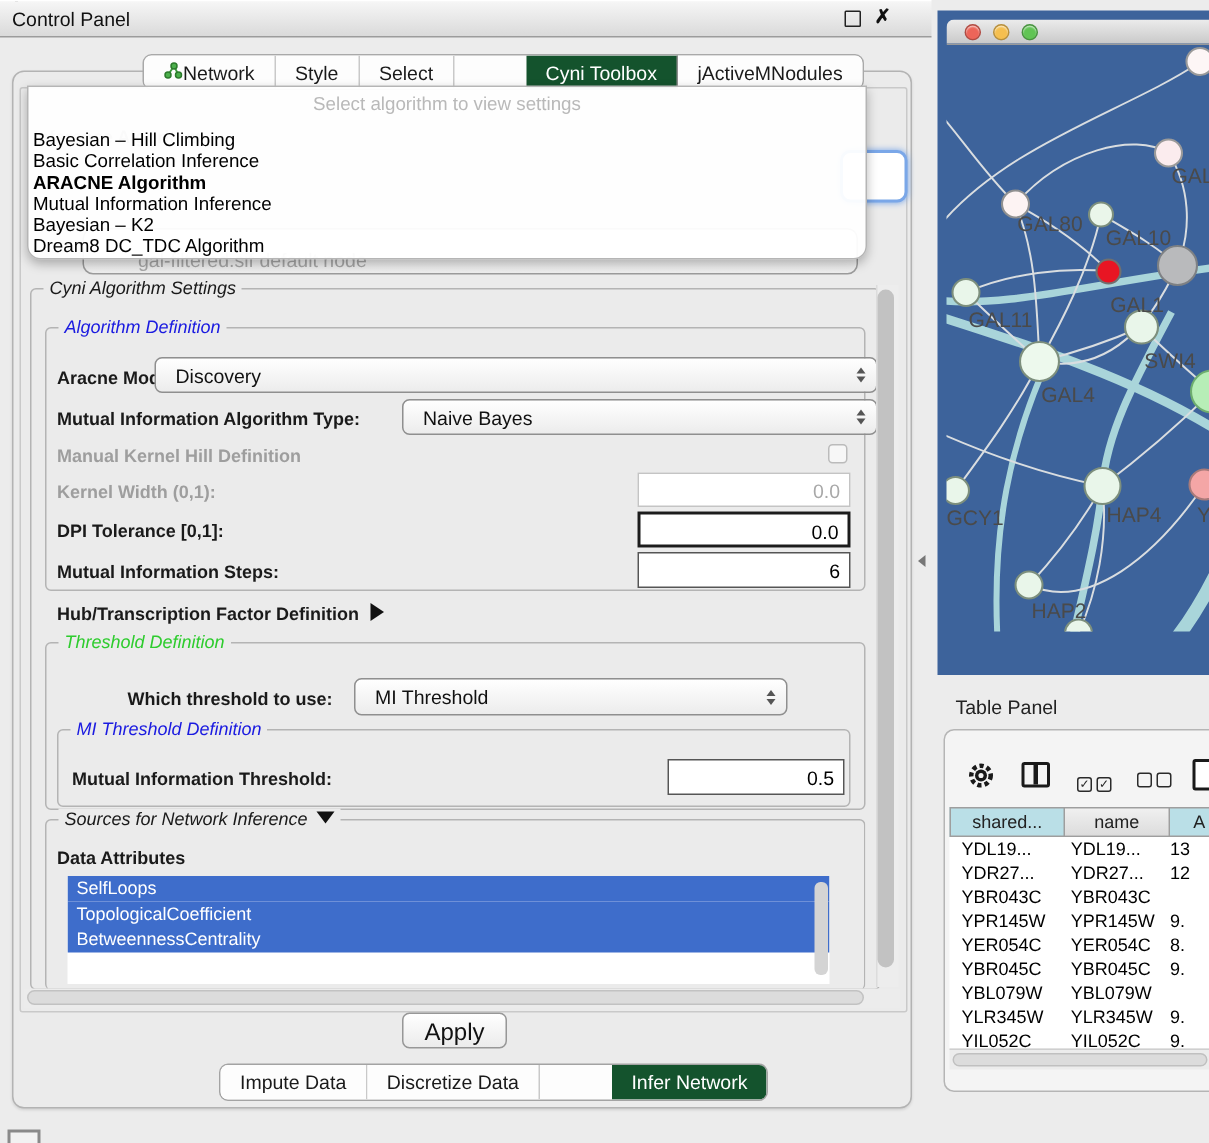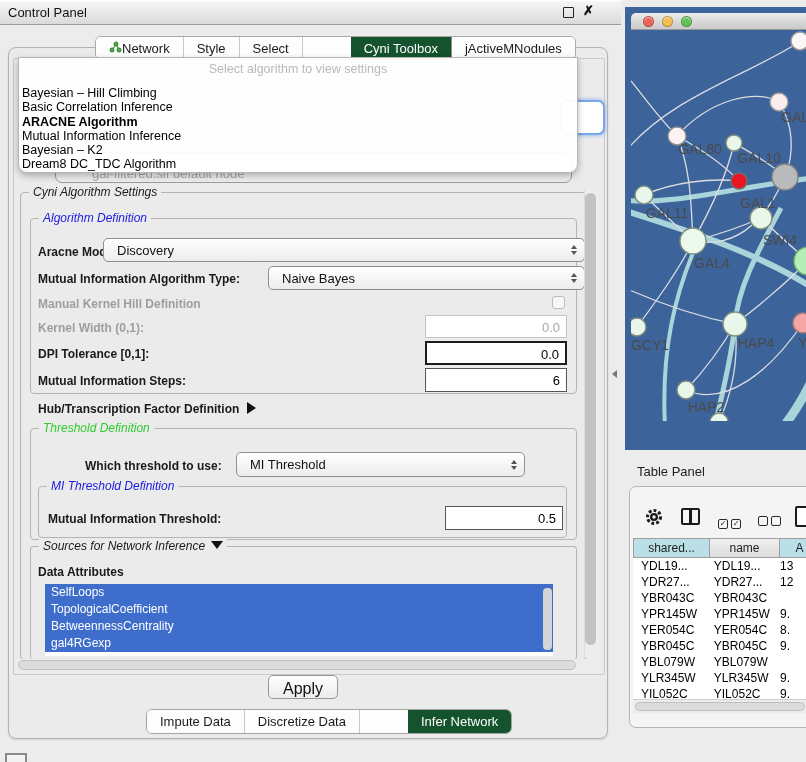--- a/index.html
+++ b/index.html
@@ -235,21 +235,20 @@
   <div class="field med" style="left:445px;top:506px;width:118px;height:24px;border-width:1px;">0.5</div>
 
   <div class="grp" style="left:30px;top:546px;width:545px;height:113px;border-bottom:none;">
     <span class="gt plain"><span>Sources for Network Inference</span><span class="tri-down"></span></span>
   </div>
   <div class="abs lbl" style="left:38px;top:565px;">Data Attributes</div>
   <div class="abs" id="attr-list">
       <div class="attr-item">SelfLoops</div>
       <div class="attr-item">TopologicalCoefficient</div>
       <div class="attr-item">BetweennessCentrality</div>
-      <div class="attr-item">gal4RGexp</div>
     </div>
   <div class="abs" id="attr-vthumb"></div>
 
   <div class="abs" id="vscroll-track"></div>
   <div class="abs" id="vscroll-thumb"></div>
   <div class="abs" id="hscroll-track"></div>
   <div class="abs" id="hscroll-thumb"></div>
 
   <div class="abs" id="apply-btn">Apply</div>
   <div class="abs" id="bottom-tabs">

